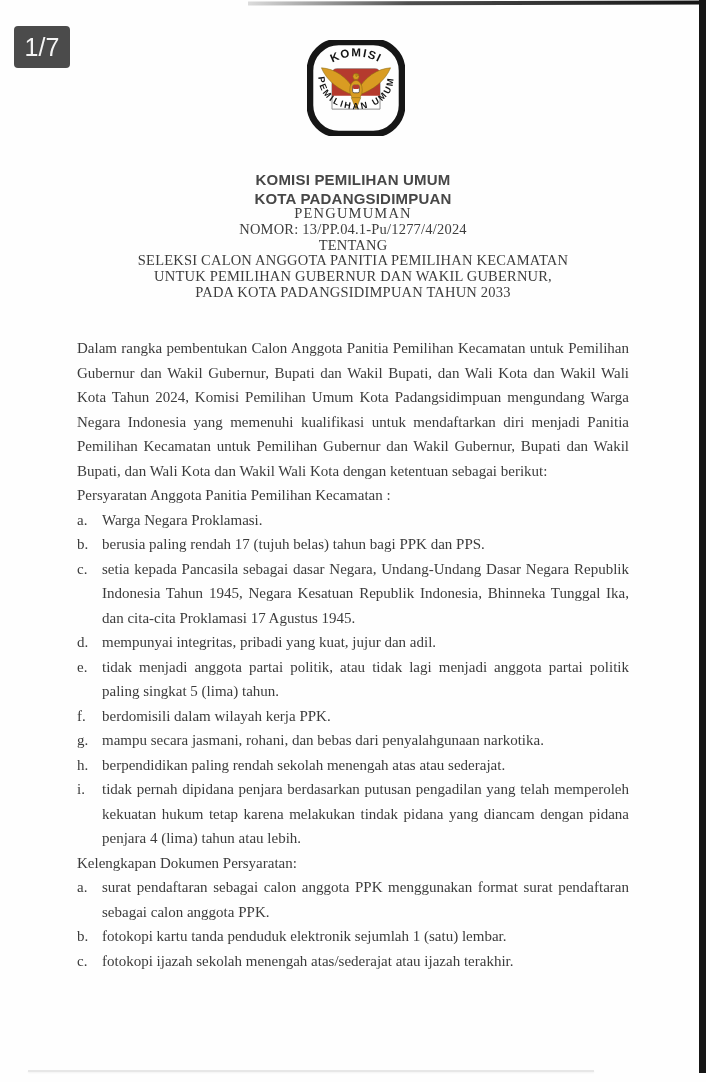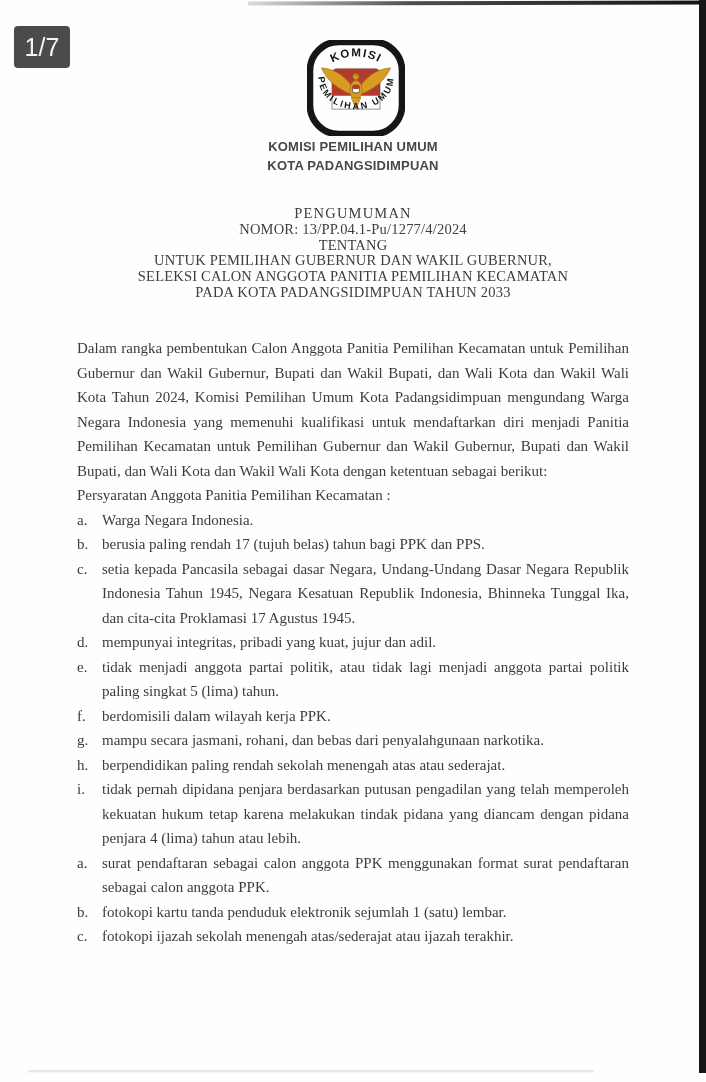--- a/index.html
+++ b/index.html
@@ -28,23 +28,23 @@
     position:absolute;left:14px;top:26px;width:56px;height:42px;
     background:var(--badge-bg,#4b4b4b);border-radius:4px;
     display:flex;align-items:center;justify-content:center;
     font-family:"Liberation Sans", sans-serif;font-size:25px;
     color:var(--badge-text,#f5f5f5);
   }
   
   .logo{position:absolute;left:307px;top:40px;width:98px;height:96px;}
   
   .org-header{
-    position:absolute;top:137px;left:0;width:100%;
+    position:absolute;top:170px;left:0;width:100%;
     text-align:center;font-family:"Liberation Sans", sans-serif;
-    font-weight:bold;font-size:13px;line-height:19px;color:#474747;
+    font-weight:bold;font-size:15px;line-height:19px;color:#474747;
     letter-spacing:0.2px;
   }
   
   .title-block{
     position:absolute;top:206px;left:0;width:100%;
     text-align:center;font-size:14.5px;line-height:15.8px;color:#3d3d3d;
     letter-spacing:0.2px;
   }
   .title-block .doc-type{letter-spacing:1.2px;}
   
@@ -103,36 +103,36 @@
     <div class="org-header">
       <div>KOMISI PEMILIHAN UMUM</div>
       <div>KOTA PADANGSIDIMPUAN</div>
     </div>
 
     <div class="title-block">
       <div class="doc-type">PENGUMUMAN</div>
       <div>NOMOR: 13/PP.04.1-Pu/1277/4/2024</div>
       <div>TENTANG</div>
       <div>
+  <div>SELEKSI CALON ANGGOTA PANITIA PEMILIHAN KECAMATAN</div>
+
   <div>UNTUK PEMILIHAN GUBERNUR DAN WAKIL GUBERNUR,</div>
-
-  <div>SELEKSI CALON ANGGOTA PANITIA PEMILIHAN KECAMATAN</div>
 
 
   <div>PADA KOTA PADANGSIDIMPUAN TAHUN 2033</div>
 </div>
     </div>
 
     <div class="body-block">
       <div class="intro">Dalam rangka pembentukan Calon Anggota Panitia Pemilihan Kecamatan untuk Pemilihan Gubernur dan Wakil Gubernur, Bupati dan Wakil Bupati, dan Wali Kota dan Wakil Wali Kota Tahun 2024, Komisi Pemilihan Umum Kota Padangsidimpuan mengundang Warga Negara Indonesia yang memenuhi kualifikasi untuk mendaftarkan diri menjadi Panitia Pemilihan Kecamatan untuk Pemilihan Gubernur dan Wakil Gubernur, Bupati dan Wakil Bupati, dan Wali Kota dan Wakil Wali Kota dengan ketentuan sebagai berikut:</div>
       <div class="sec-heading">Persyaratan Anggota Panitia Pemilihan Kecamatan :</div>
       <div class="doc-list">
   <div class="li">
     <span class="marker">a.</span>
-    <span class="txt">Warga Negara Indonesia.</span>
+    <span class="txt">Warga Negara Proklamasi.</span>
   </div>
 
   <div class="li">
     <span class="marker">b.</span>
     <span class="txt">berusia paling rendah 17 (tujuh belas) tahun bagi PPK dan PPS.</span>
   </div>
 
   <div class="li">
     <span class="marker">c.</span>
     <span class="txt">setia kepada Pancasila sebagai dasar Negara, Undang-Undang Dasar Negara Republik Indonesia Tahun 1945, Negara Kesatuan Republik Indonesia, Bhinneka Tunggal Ika, dan cita-cita Proklamasi 17 Agustus 1945.</span>
@@ -161,20 +161,21 @@
   <div class="li">
     <span class="marker">h.</span>
     <span class="txt">berpendidikan paling rendah sekolah menengah atas atau sederajat.</span>
   </div>
 
   <div class="li">
     <span class="marker">i.</span>
     <span class="txt">tidak pernah dipidana penjara berdasarkan putusan pengadilan yang telah memperoleh kekuatan hukum tetap karena melakukan tindak pidana yang diancam dengan pidana penjara 4 (lima) tahun atau lebih.</span>
   </div>
 </div>
+      <div class="sec-heading">Kelengkapan Dokumen Persyaratan:</div>
       <div class="doc-list">
   <div class="li">
     <span class="marker">a.</span>
     <span class="txt">surat pendaftaran sebagai calon anggota PPK menggunakan format surat pendaftaran sebagai calon anggota PPK.</span>
   </div>
 
   <div class="li">
     <span class="marker">b.</span>
     <span class="txt">fotokopi kartu tanda penduduk elektronik sejumlah 1 (satu) lembar.</span>
   </div>

